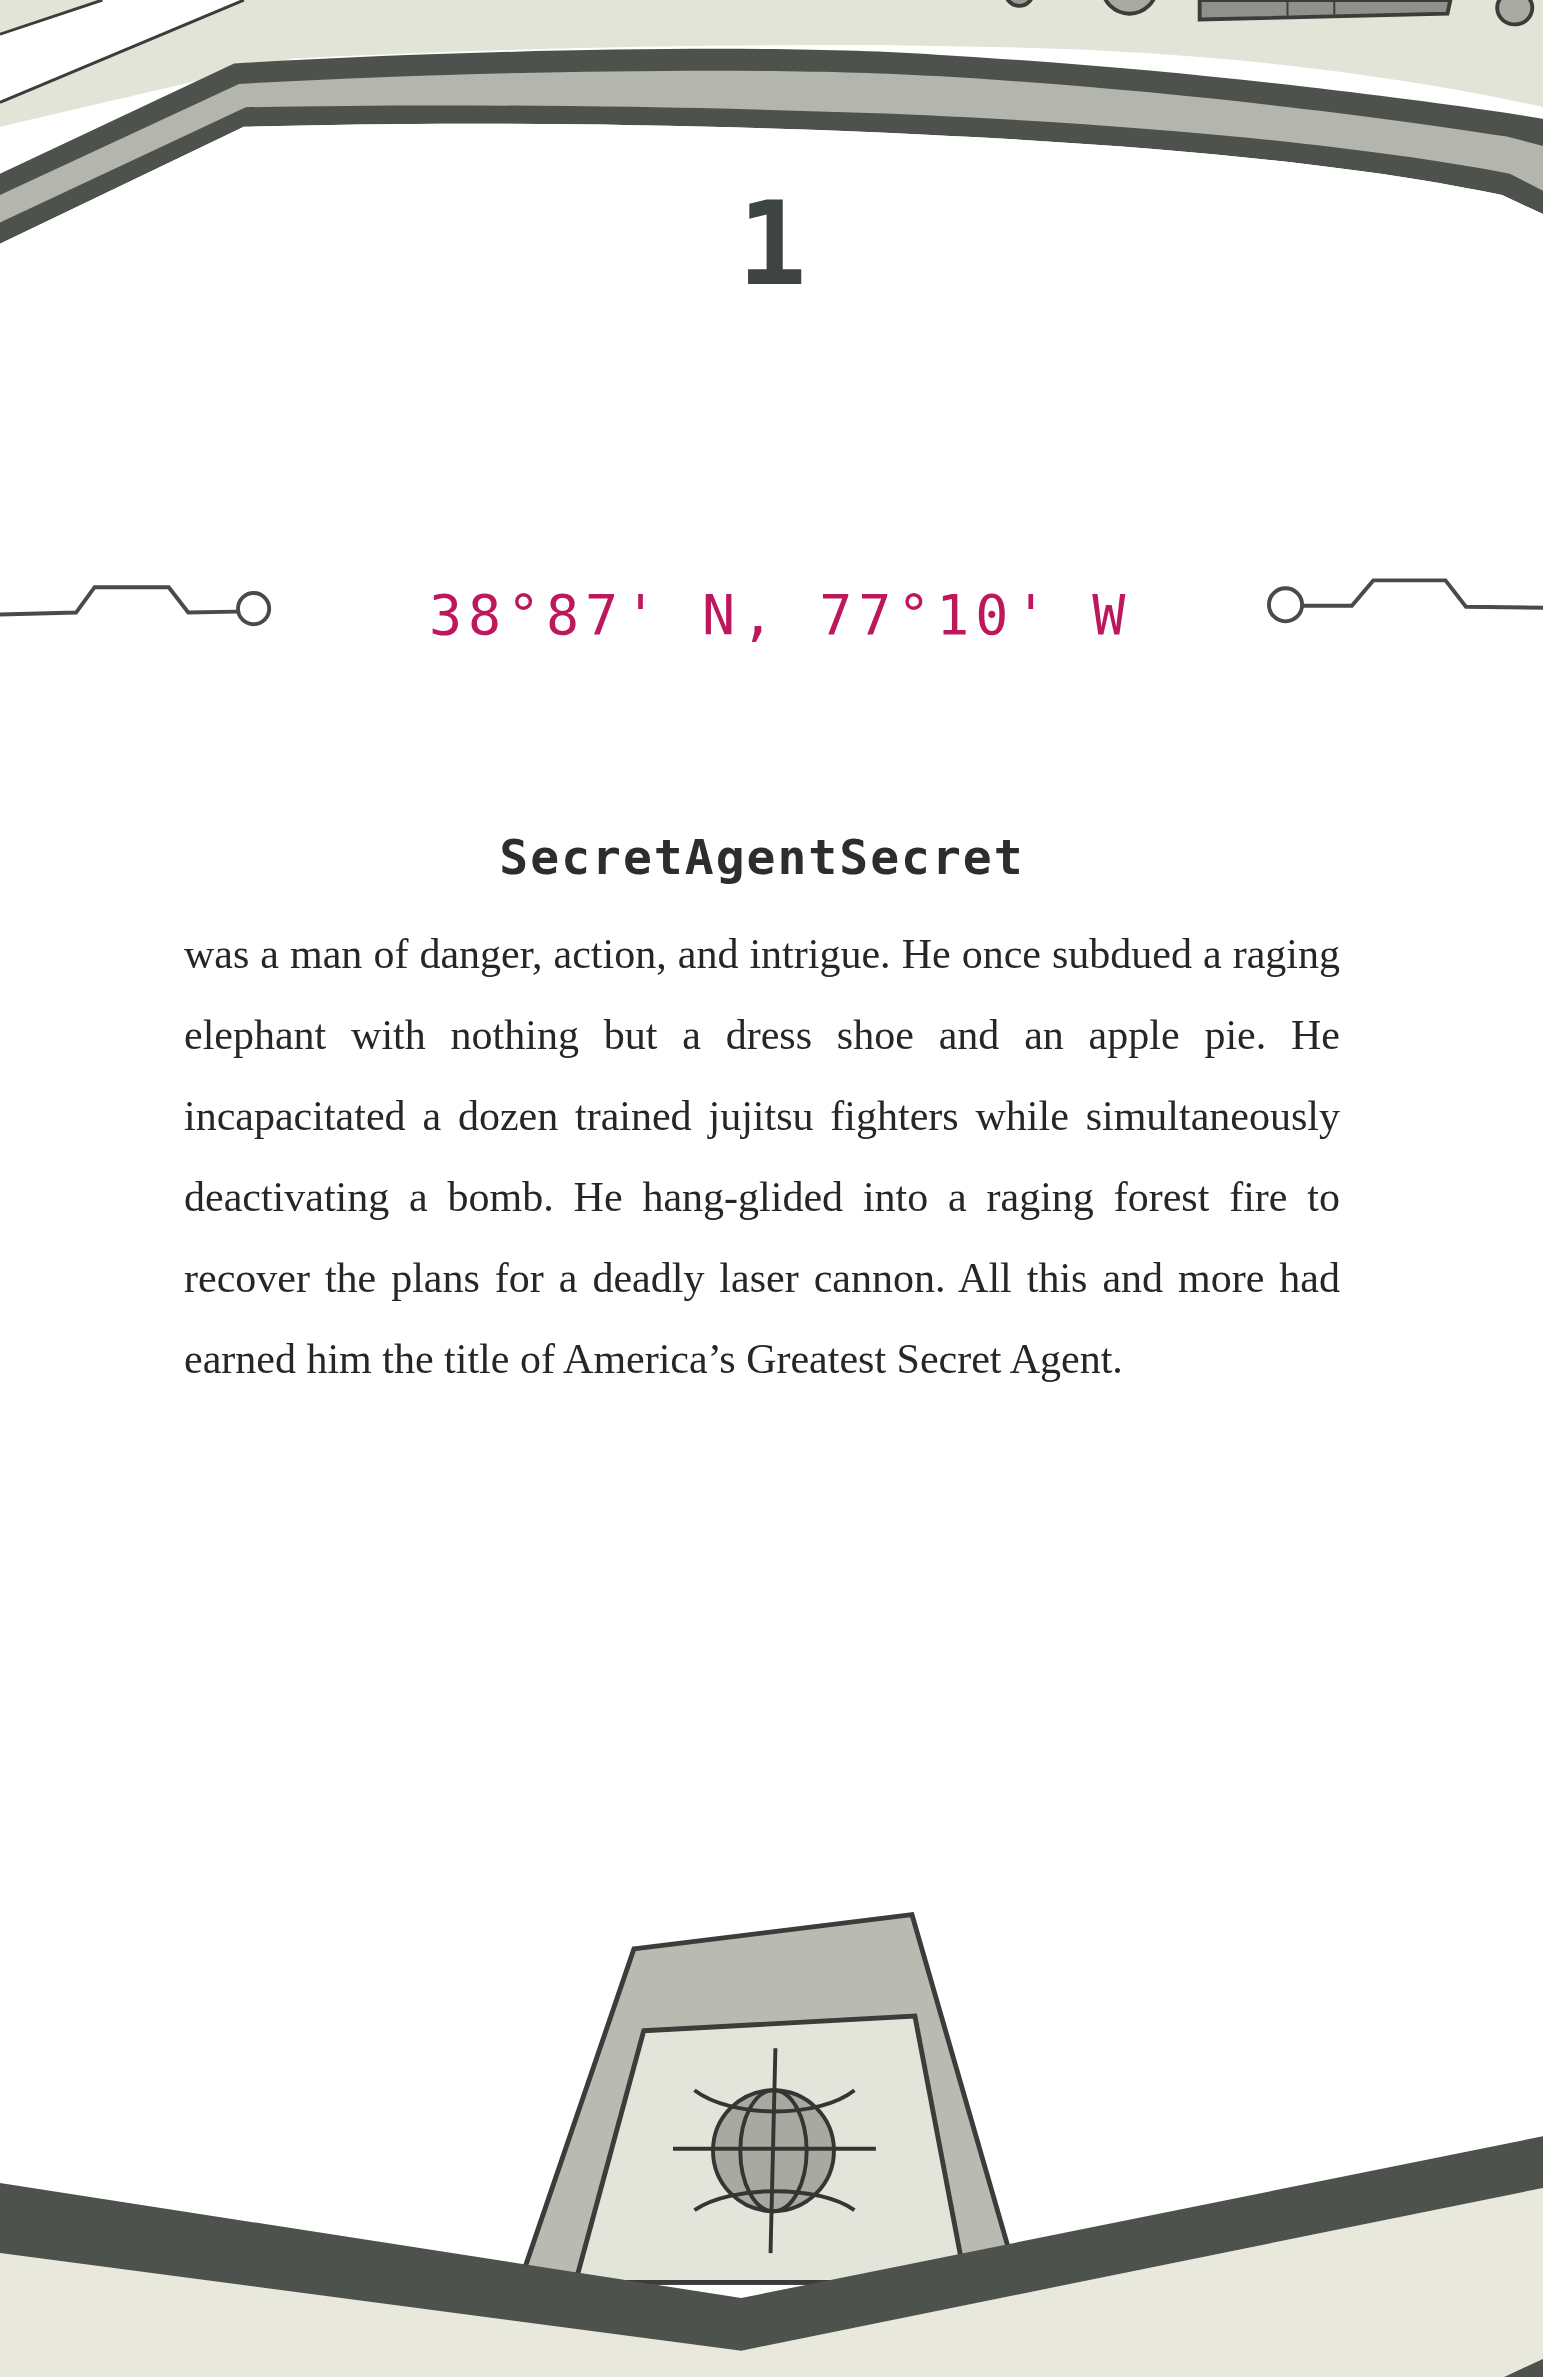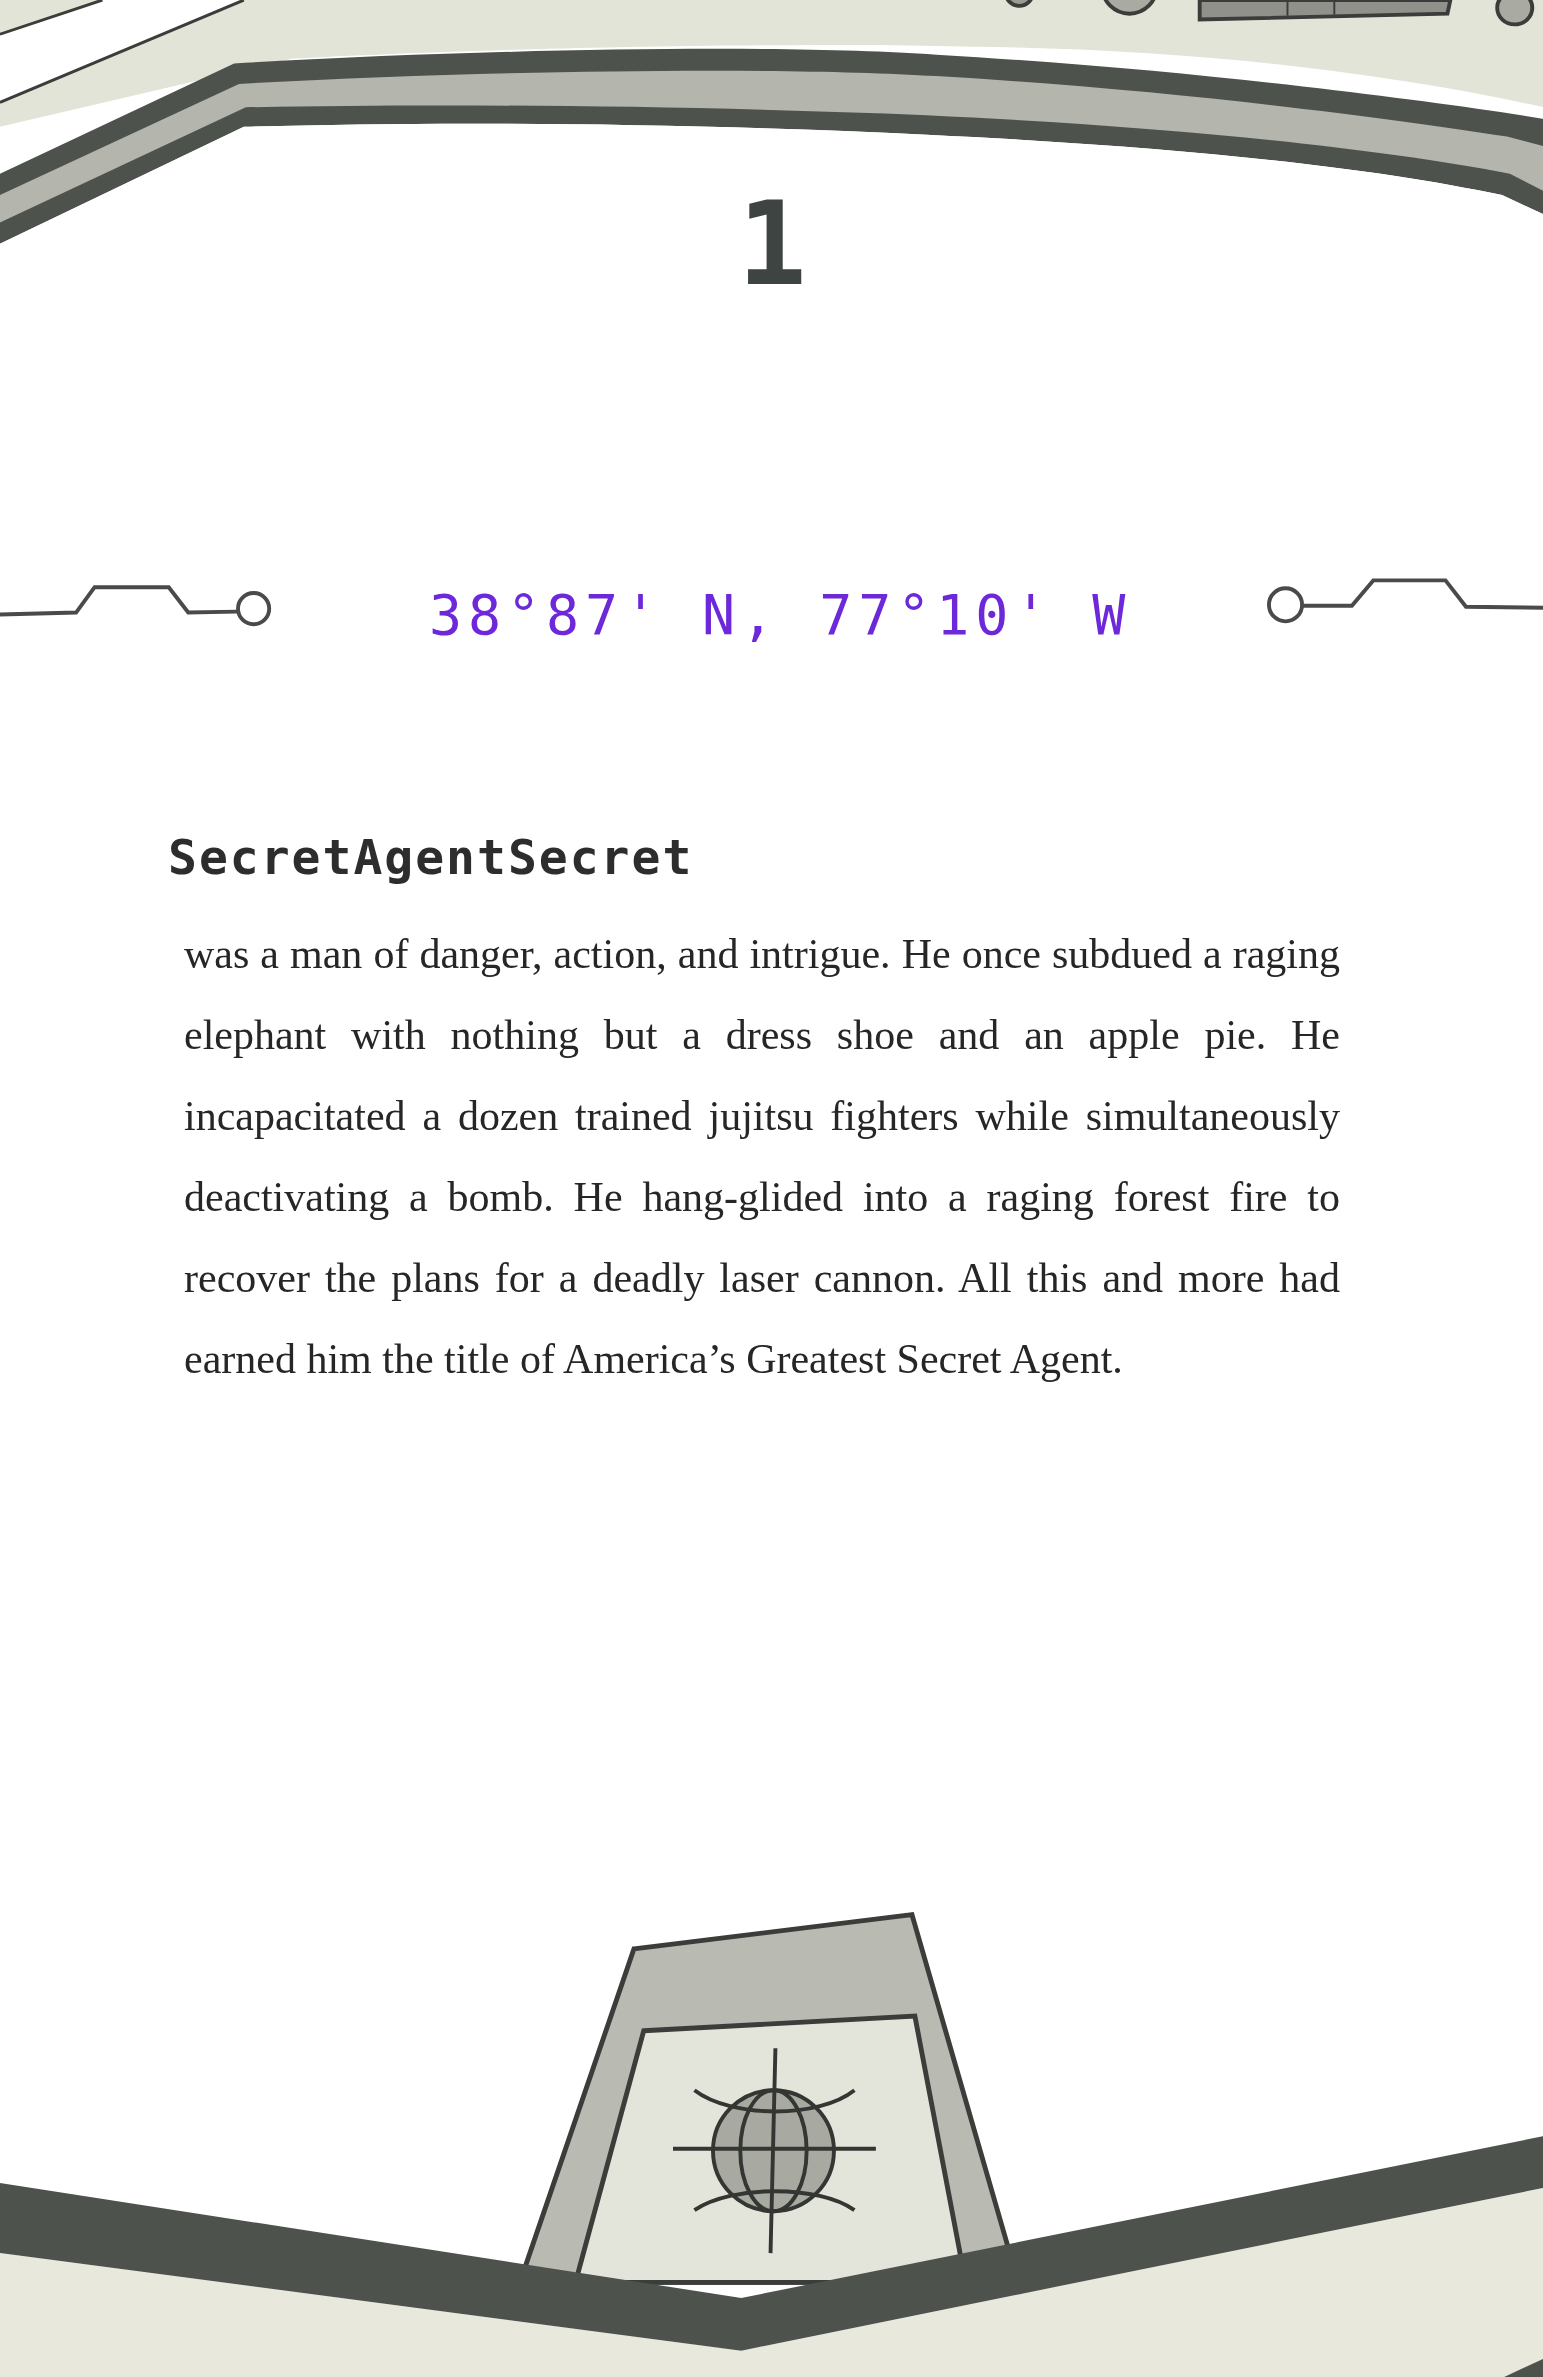--- a/index.html
+++ b/index.html
@@ -28,42 +28,42 @@
     letter-spacing: 0;
   }
   .coordinates {
     position: absolute;
     left: 429px; width: 673px;
     top: 581px;
     text-align: center;
     font-family: "DejaVu Sans Mono", monospace;
     font-size: 55px;
     line-height: 68px;
-    color: #6d28d9;
+    color: #be185d;
     letter-spacing: 5.9px;
     white-space: nowrap;
   }
   .body-text {
     position: absolute;
     left: 168px;
     width: 1188px;
     top: 817px;
     font-family: "Liberation Serif", "DejaVu Serif", serif;
     font-size: 42px;
     line-height: 81px;
     color: #262626;
   }
   .heading {
     font-family: "DejaVu Sans Mono", monospace;
     font-weight: bold;
     font-size: 48px;
     line-height: 81px;
     color: #2d2d2d;
     display: flex;
-    justify-content: flex-start;
+    justify-content: center;
     white-space: nowrap;
     letter-spacing: 2px;
     margin: 0;
   }
   .para {
     margin: 16px;
     text-align: justify;
     text-align-last: left;
   }
   .para.indent { text-indent: 76px; }

